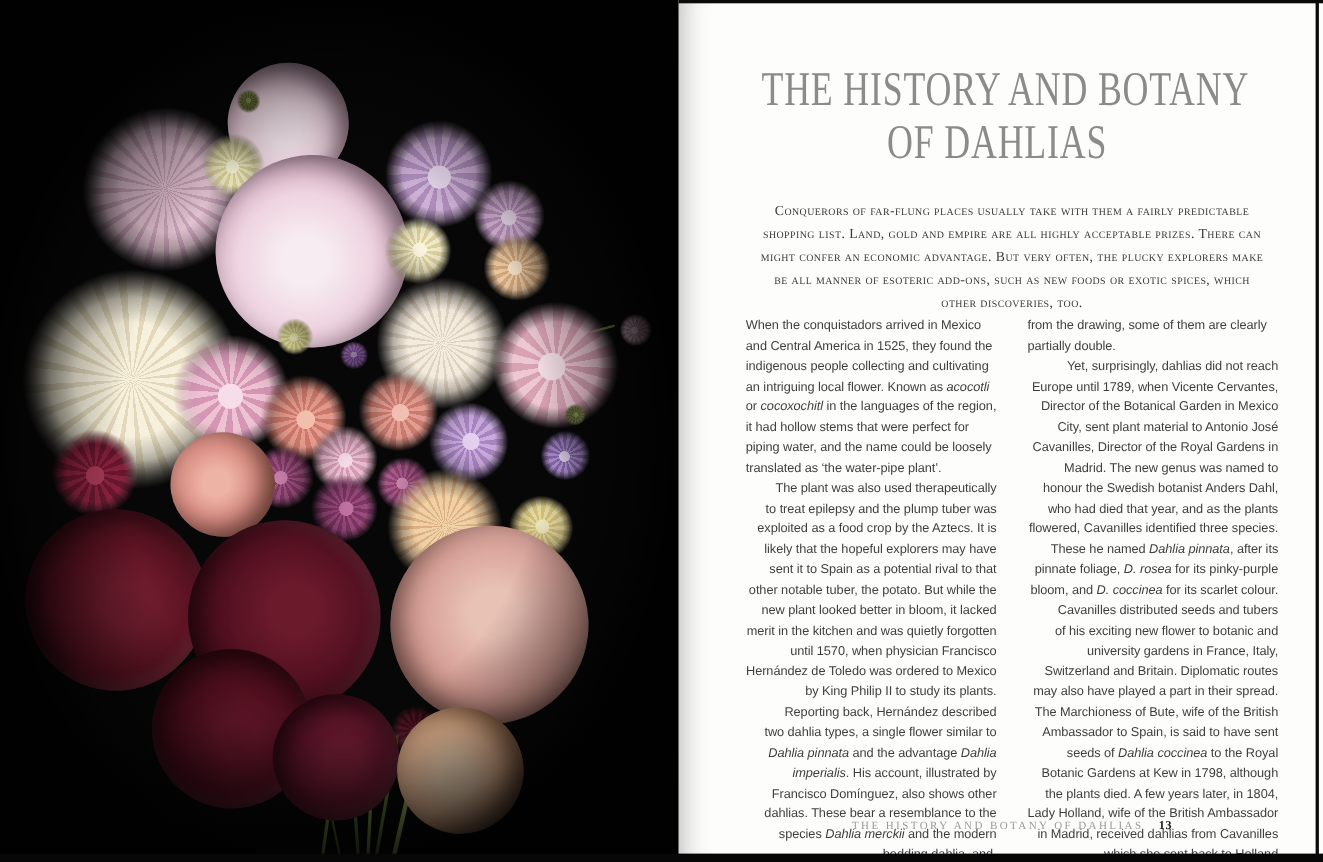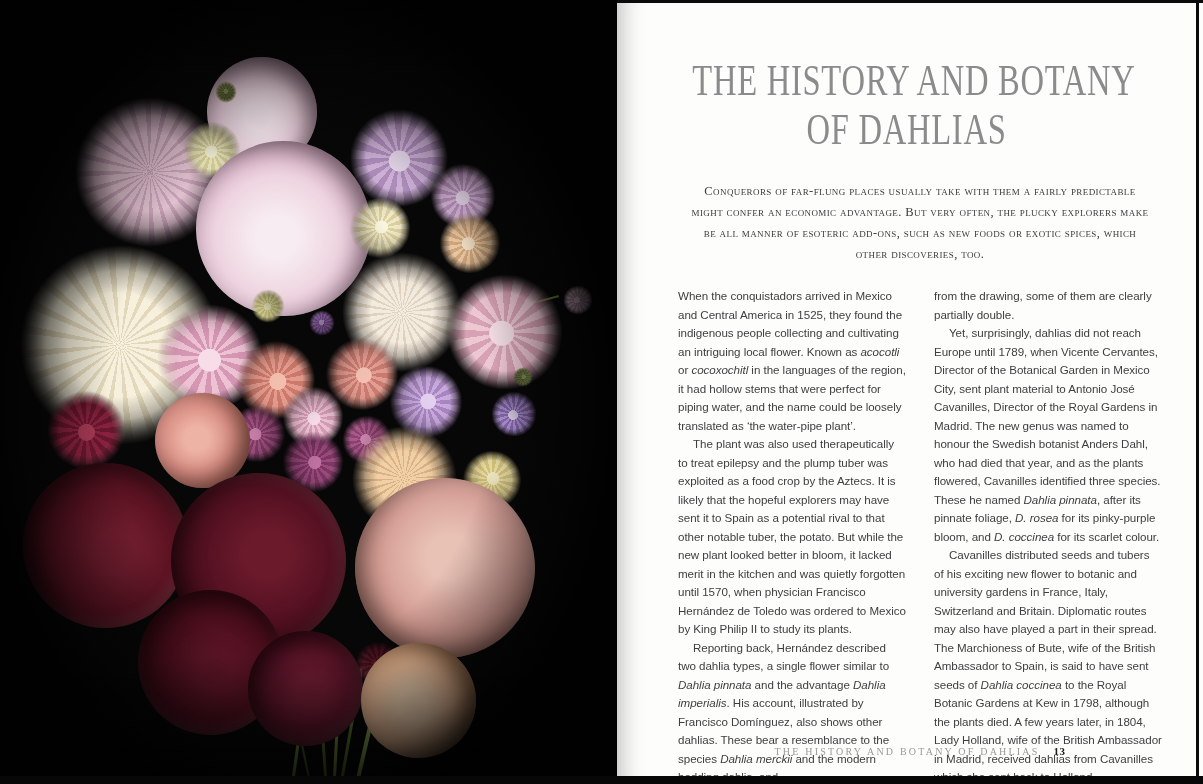--- a/index.html
+++ b/index.html
@@ -34,21 +34,21 @@
   .title div{white-space:nowrap;}
   .intro{position:absolute;left:47px;top:181px;width:512px;text-align:center;
      font-family:"Liberation Serif","DejaVu Serif",serif;font-variant:small-caps;
      font-size:12.5px;line-height:21px;letter-spacing:.4px;color:#3b3b3b;}
   .intro div{white-space:nowrap;}
   .column{position:absolute;top:287px;width:228px;color:#3e3e3e;
      font-size:11.6px;line-height:18.5px;letter-spacing:-.05px;text-align:left;}
   .column.left{left:61px;}
   .column.right{left:317px;}
   .column p{margin:0;}
-  .column p.indent{text-indent:15px;}
+  .column p.indent{text-indent:15px;text-align:right;}
   .running-footer{position:absolute;left:61px;top:741px;width:484px;text-align:center;
      font-family:"Liberation Serif","DejaVu Serif",serif;}
   .footer-label{font-size:10px;letter-spacing:2.2px;color:#9b9a99;}
   .footer-page{font-size:11px;font-weight:bold;color:#1c1c1c;margin-left:14px;letter-spacing:.5px;}
   
   .edge-top{position:absolute;left:617px;top:0;width:586px;height:3px;background:#0a0a0a;}
   .edge-right{position:absolute;left:1196px;top:0;width:3px;height:784px;background:#0a0a0a;}
   .edge-bottom{position:absolute;left:0;top:776px;width:1203px;height:8px;background:#070707;}
 </style>
 </head>
@@ -105,20 +105,21 @@
     <div class="photo-vignette"></div>
   </div>
 
   <div class="text-page">
     <div class="title">
         <div>THE HISTORY AND BOTANY</div>
         <div>OF DAHLIAS</div>
       </div>
     <div class="intro">
         <div>Conquerors of far-flung places usually take with them a fairly predictable</div>
+        <div>shopping list. Land, gold and empire are all highly acceptable prizes. There can</div>
         <div>might confer an economic advantage. But very often, the plucky explorers make</div>
         <div>be all manner of esoteric add-ons, such as new foods or exotic spices, which</div>
         <div>other discoveries, too.</div>
       </div>
     <div class="column left">
         <p><span>When the conquistadors arrived in Mexico and Central America in 1525, they found the indigenous people collecting and cultivating an intriguing local flower. Known as </span><i>acocotli</i><span> or </span><i>cocoxochitl</i><span> in the languages of the region, it had hollow stems that were perfect for piping water, and the name could be loosely translated as ‘the water-pipe plant’.</span></p>
         <p class="indent"><span>The plant was also used therapeutically to treat epilepsy and the plump tuber was exploited as a food crop by the Aztecs. It is likely that the hopeful explorers may have sent it to Spain as a potential rival to that other notable tuber, the potato. But while the new plant looked better in bloom, it lacked merit in the kitchen and was quietly forgotten until 1570, when physician Francisco Hernández de Toledo was ordered to Mexico by King Philip II to study its plants.</span></p>
         <p class="indent"><span>Reporting back, Hernández described two dahlia types, a single flower similar to </span><i>Dahlia pinnata</i><span> and the advantage </span><i>Dahlia imperialis</i><span>. His account, illustrated by Francisco Domínguez, also shows other dahlias. These bear a resemblance to the species </span><i>Dahlia merckii</i><span> and the modern bedding dahlia, and,</span></p>
       </div>
     <div class="column right">

